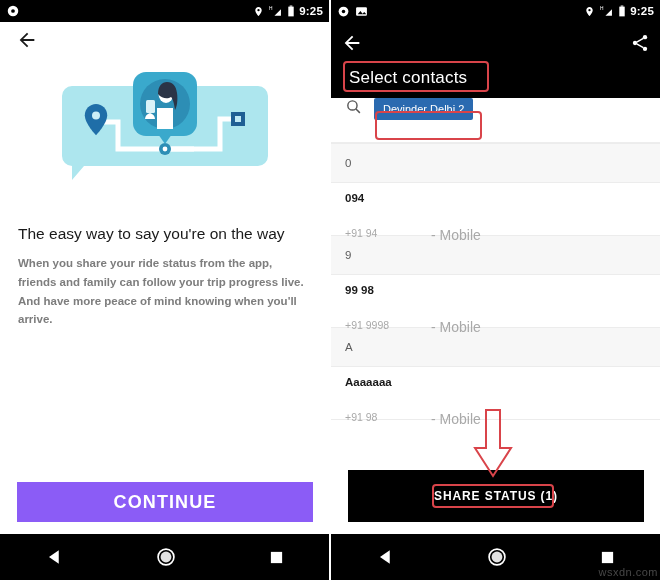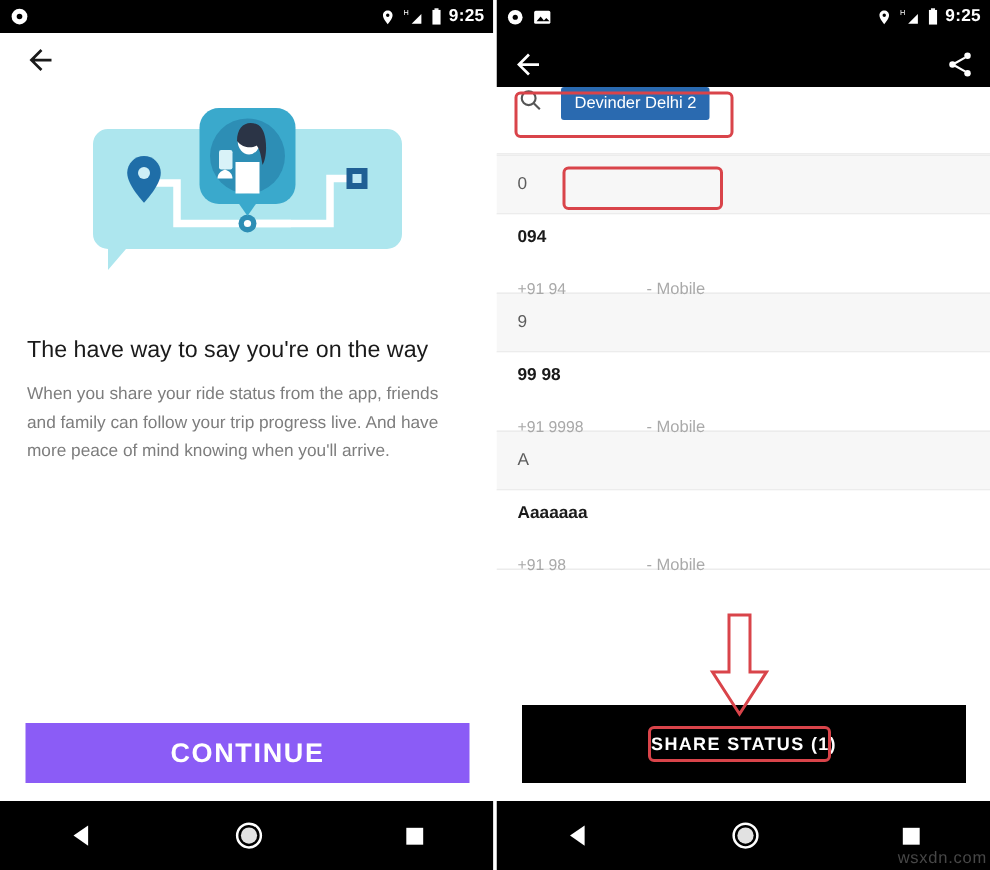--- a/index.html
+++ b/index.html
@@ -13,21 +13,21 @@
              padding:0 6px;box-sizing:border-box;}
   .sb-left{display:flex;align-items:center;gap:5px;}
   .sb-right{margin-left:auto;display:flex;align-items:center;gap:4px;}
   .sb-time{color:#fff;font-size:11.5px;font-weight:bold;letter-spacing:.2px;}
   .ic{display:block;}
 
   
   .l-appbar{height:36px;display:flex;align-items:center;padding-left:16px;background:#fff;}
   .illus{width:330px;height:140px;position:relative;margin-top:4px;}
   .headline{font-size:15.5px;color:#1a1a1a;padding:0 18px;margin-top:22px;line-height:1.25;}
-  .bodytext{font-size:11.5px;color:#7d7d7d;padding:0 18px;margin-top:11px;line-height:1.62;}
+  .bodytext{font-size:11.5px;color:#7d7d7d;padding:0 18px;margin-top:11px;line-height:1.62;font-weight:bold;}
   .l-bottom{position:absolute;left:0;bottom:58px;width:330px;
             display:flex;justify-content:center;}
   .btn-continue{width:296px;height:40px;background:#8b5cf6;color:#fff;border:0;
                 font-size:18px;font-weight:bold;letter-spacing:1.1px;
                 font-family:Liberation Sans, sans-serif;cursor:pointer;}
 
   
   .r-appbar{background:#000;padding:6px 10px 0 10px;}
   .r-appbar-top{height:30px;display:flex;align-items:center;}
   .r-title-row{height:40px;display:flex;align-items:center;padding-left:8px;}
@@ -40,21 +40,21 @@
         border-radius:2px;white-space:nowrap;}
 
   .list{background:#fff;}
   .sec-head{height:38px;background:#f7f7f7;display:flex;align-items:center;
             padding-left:14px;color:#5c5c5c;font-size:11.5px;
             border-top:1px solid #ececec;border-bottom:1px solid #ececec;}
   .row{height:52px;padding:9px 14px 0 14px;box-sizing:border-box;background:#fff;}
   .row-name{font-size:11.5px;font-weight:bold;color:#1a1a1a;line-height:1.2;}
   .row-sub{display:flex;margin-top:21px;}
   .row-num{font-size:10.5px;color:#a9a9a9;width:86px;}
-  .row-type{font-size:11px;color:#a9a9a9;}
+  .row-type{font-size:14px;color:#a9a9a9;}
 
   .r-bottom{position:absolute;left:0;bottom:58px;width:330px;display:flex;justify-content:center;}
   .btn-share{width:296px;height:52px;background:#000;color:#fff;border:0;
              font-size:12px;font-weight:bold;letter-spacing:.9px;
              font-family:"Liberation Sans",sans-serif;cursor:pointer;}
 
   
   .navbar{position:absolute;left:0;bottom:0;width:330px;height:46px;background:#000;
           display:flex;align-items:center;justify-content:space-around;}
 
@@ -127,21 +127,21 @@
 
         <ellipse cx="166" cy="32" rx="7.5" ry="9" fill="#ffffff"></ellipse>
 
         <path d="M158 32 c0-8 4-12 9-12 c6 0 9 4 10 11 c1 7 0 14 -2 17 c-1-7 -2-11 -4-13 c-3 2 -9 2 -13 -3 z" fill="#2b3446"></path>
 
         <rect x="146" y="38" width="9" height="13" rx="1.5" fill="#d9f2f8"></rect>
         <path d="M150 51 c-3 1 -5 3 -5 6 h10 c0-3 -2-5 -5-6 z" fill="#ffffff"></path>
       </svg>
     </div>
 
-    <div class="headline">The have way to say you're on the way</div>
+    <div class="headline">The easy way to say you're on the way</div>
     <div class="bodytext">When you share your ride status from the app, friends and family can follow your trip progress live. And have more peace of mind knowing when you'll arrive.</div>
 
     <div class="l-bottom">
       <button class="btn-continue">CONTINUE</button>
     </div>
 
     <div class="navbar">
       <svg width="18" height="18" viewBox="0 0 24 24" style="cursor:pointer">
         <path d="M17 3 L17 21 L4 12 Z" fill="#fff"></path>
       </svg>
@@ -188,20 +188,23 @@
       <div class="r-appbar-top">
         <svg width="22" height="22" viewBox="0 0 24 24" style="cursor:pointer">
           <path d="M20 11H7.8l5.6-5.6L12 4l-8 8 8 8 1.4-1.4L7.8 13H20z" fill="#fff"></path>
         </svg>
         <svg class="share-ic" width="20" height="20" viewBox="0 0 24 24" style="cursor:pointer">
           <circle cx="18" cy="5" r="2.6" fill="#fff"></circle>
           <circle cx="18" cy="19" r="2.6" fill="#fff"></circle>
           <circle cx="6" cy="12" r="2.6" fill="#fff"></circle>
           <path d="M8 11 L16 6.5 M8 13 L16 17.5" stroke="#fff" stroke-width="1.8"></path>
         </svg>
+      </div>
+      <div class="r-title-row">
+        <span class="r-title">Select contacts</span>
       </div>
     </div>
 
     <div class="searchrow">
       <svg width="17" height="17" viewBox="0 0 24 24" style="cursor:pointer">
         <circle cx="10.5" cy="10.5" r="6.5" fill="none" stroke="#555" stroke-width="2"></circle>
         <path d="M15.5 15.5 L21 21" stroke="#555" stroke-width="2"></path>
       </svg>
       <span class="chip">Devinder Delhi 2</span>
     </div>

